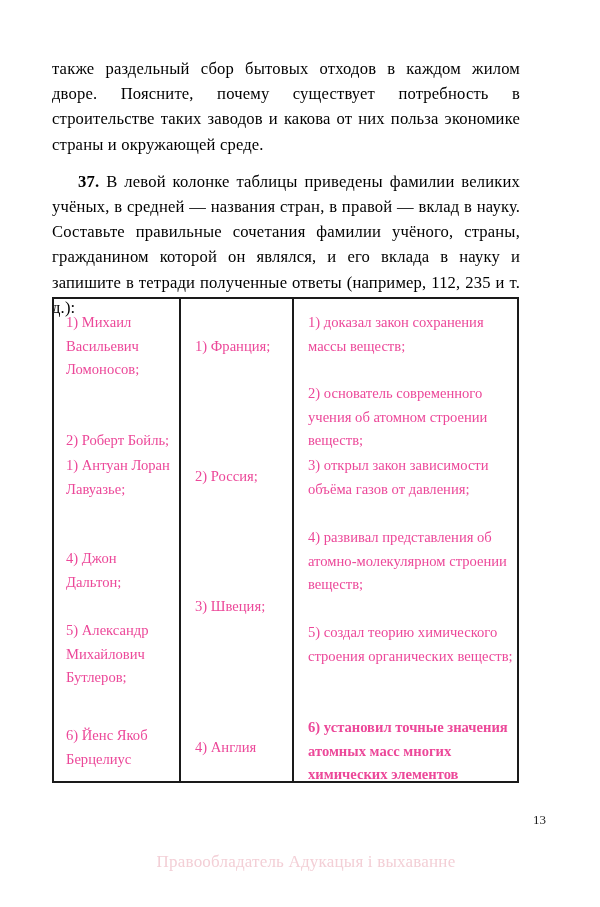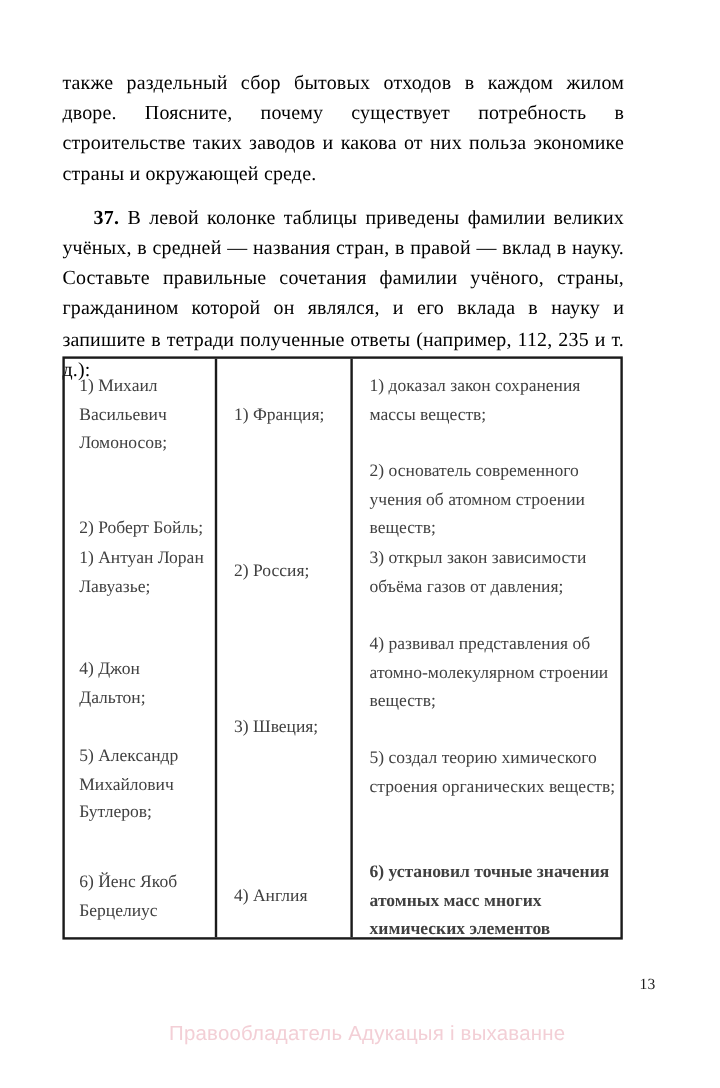--- a/index.html
+++ b/index.html
@@ -77,21 +77,21 @@
   .col-contrib {
     left: 240px;
     right: 16px;
     padding-left: 32px;
   }
 
   .cell-item {
     position: absolute;
     font-size: 14.6px;
     line-height: 23.6px;
-    color: #404040;
+    color: #ec4899;
     white-space: pre-line;
   }
   .col-names .cell-item {
     left: 12px;
     width: 108px;
   }
   .col-countries .cell-item {
     left: 14px;
     width: 100px;
   }
@@ -109,21 +109,21 @@
     color: #1c1c1c;
   }
 
   
   .watermark {
     position: absolute;
     left: 12px;
     right: 0;
     top: 852px;
     text-align: center;
-    font-family: Liberation Sans, sans-serif;
+    font-family: Liberation Serif, serif;
     font-size: 17px;
     color: #f3cfd6;
     letter-spacing: 0.2px;
     user-select: none;
   }
 </style>
 </head>
 <body>
 
 <div class="page">

